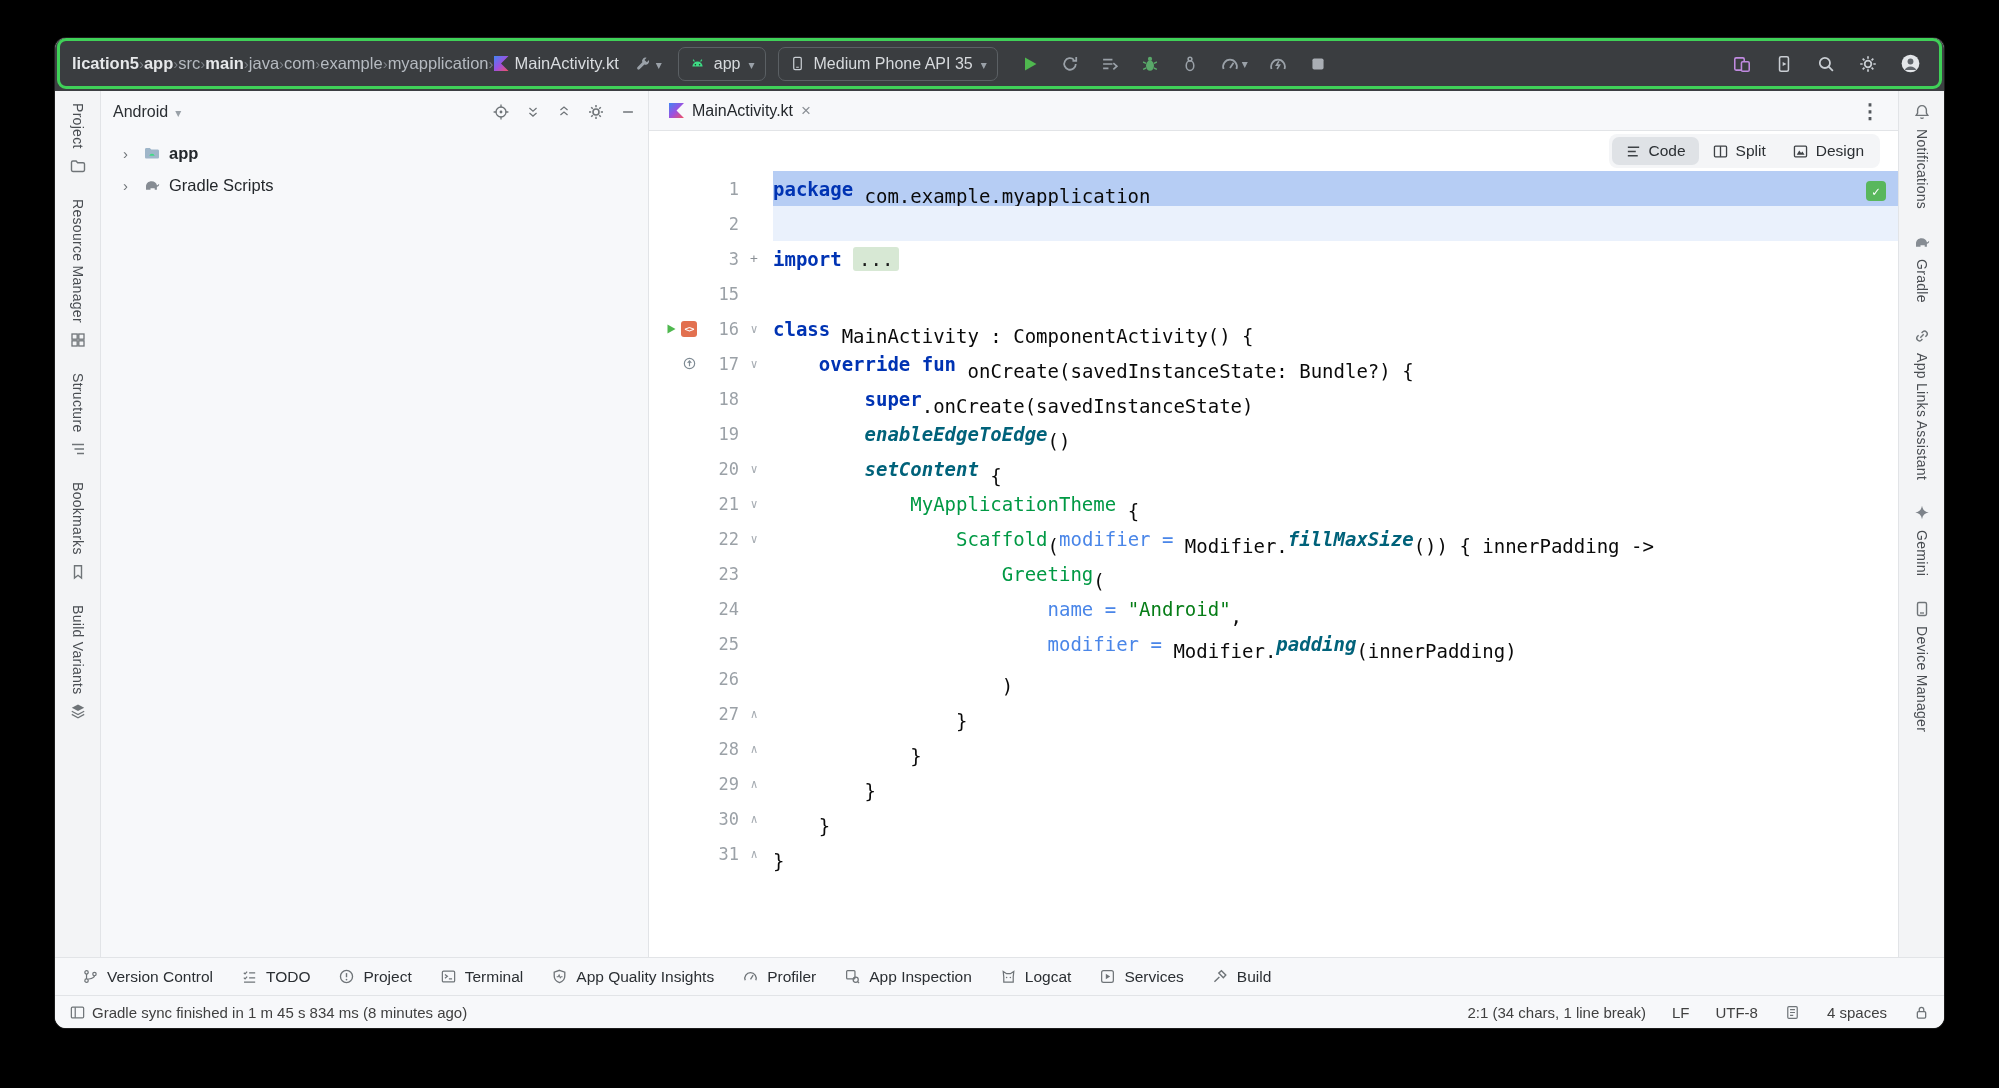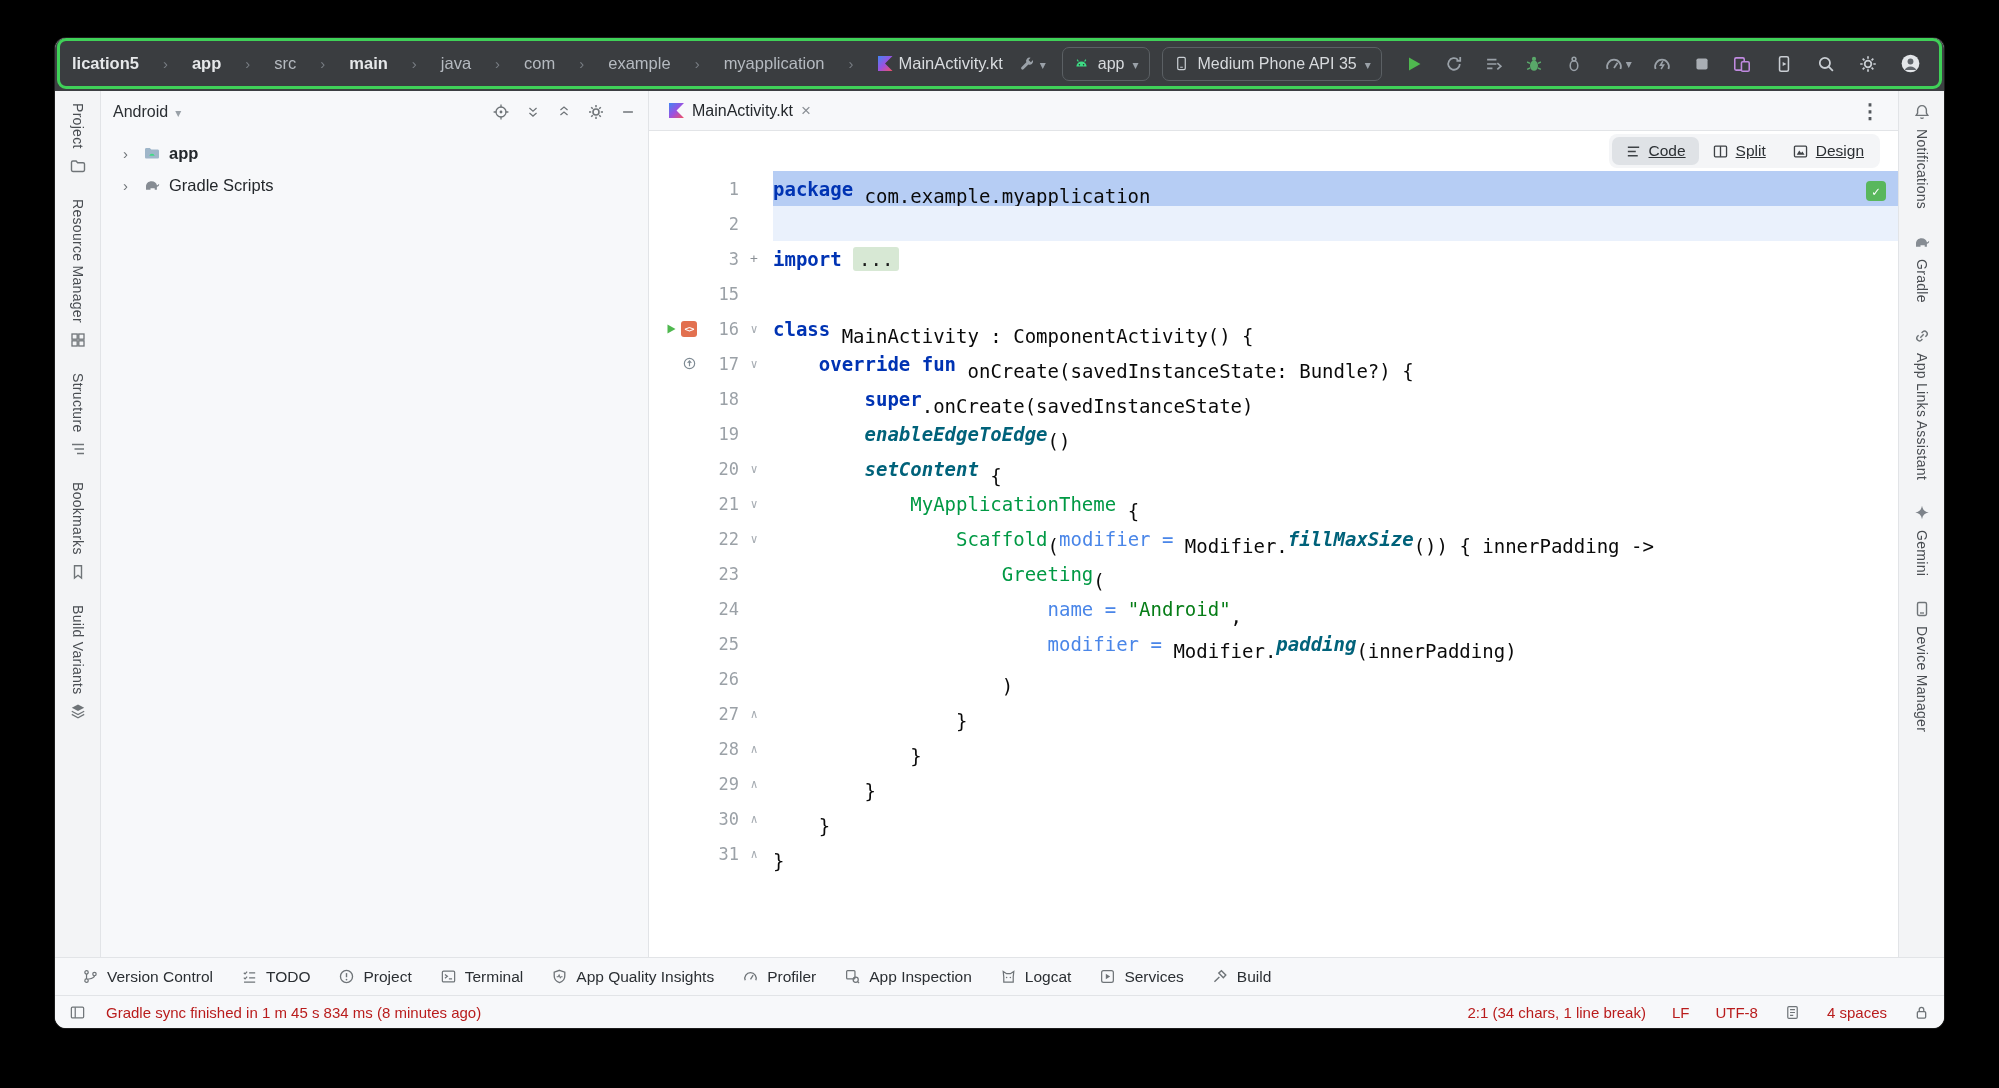--- a/index.html
+++ b/index.html
@@ -17,21 +17,21 @@
 
   
   .titlebar{height:46px;background:#3c3f42;flex:0 0 auto;display:flex;align-items:center;justify-content:center;position:relative;}
   .traffic-lights{position:absolute;left:22px;display:flex;gap:11px;}
   .dot{width:15px;height:15px;border-radius:50%;background:#5d6165;}
   .title-text{color:#b4b8bc;font-size:17px;font-weight:bold;}
 
   
   .toolbar-wrap{background:#3c3f42;padding:0 2px 2px 2px;flex:0 0 auto;}
   .main-toolbar{height:51px;background:#3a3d40;border:3px solid #3fd158;border-radius:9px;display:flex;align-items:center;padding:0 12px;gap:12px;}
-  .crumbs{display:flex;align-items:center;gap:24px;font-size:16.5px;color:#b5bac0;white-space:nowrap;}
+  .crumbs{display:flex;align-items:center;gap:0;font-size:16.5px;color:#b5bac0;white-space:nowrap;}
   .crumb{display:flex;align-items:center;gap:6px;}
   .crumb.bold{color:#e6e8ea;font-weight:bold;}
   .crumb.file{color:#d9dcdf;}
   .crumb-sep{color:#787d83;font-size:15px;}
   .tb-iconbtn{padding:4px;gap:3px;}
   .tb-select{height:34px;padding:0 10px;border:1px solid #5b6064;border-radius:7px;color:#d7dadd;font-size:16px;gap:8px;}
   .tb-actions{display:flex;align-items:center;gap:16px;margin-left:8px;}
   .tb-btn{padding:2px;gap:2px;}
   .tb-right{margin-left:auto;display:flex;align-items:center;gap:18px;padding-right:4px;}
 
@@ -51,21 +51,21 @@
   .tree-row{height:32px;display:flex;align-items:center;gap:8px;padding-left:22px;}
   .tree-row .chev{color:#6f7478;font-size:15px;width:12px;}
   .tree-row .bold{font-weight:bold;}
 
   .editor{flex:1;display:flex;flex-direction:column;background:#fff;min-width:0;}
   .tabbar{height:40px;background:#f7f8fa;border-bottom:1px solid #e2e4e7;display:flex;align-items:center;padding:0 6px;flex:0 0 auto;}
   .tab{display:flex;align-items:center;gap:8px;height:100%;padding:0 14px;font-size:16px;color:#24282c;}
   .tabbar-more{margin-left:auto;padding-right:12px;display:flex;}
   .modebar{height:40px;display:flex;align-items:center;justify-content:flex-end;padding:0 18px;background:#fff;flex:0 0 auto;}
   .segmented{display:flex;align-items:center;background:#f4f5f7;border-radius:8px;padding:3px;}
-  .seg{display:flex;align-items:center;gap:7px;padding:5px 13px;border-radius:7px;font-size:15.5px;color:#2b2f33;text-decoration:underline;}
+  .seg{display:flex;align-items:center;gap:7px;padding:5px 13px;border-radius:7px;font-size:15.5px;color:#2b2f33;}
   .seg.active{background:#dfe2e6;}
 
   .code-area{flex:1;position:relative;overflow:hidden;font-family:"DejaVu Sans Mono","Liberation Mono",monospace;font-size:19px;}
   .code-line{display:flex;height:35px;align-items:center;}
   .gutter{width:124px;flex:0 0 auto;display:flex;align-items:center;height:100%;}
   .gut-icons{width:48px;display:flex;justify-content:flex-end;align-items:center;gap:3px;}
   .lnum{width:42px;text-align:right;color:#9ba1a7;font-size:17px;}
   .fold{width:30px;text-align:center;color:#a7adb3;font-size:12px;}
   .fold.collapsed{font-size:13px;color:#8a9096;}
   .content{flex:1;white-space:pre;color:#0a0a0a;height:100%;display:flex;align-items:center;}
@@ -78,21 +78,21 @@
   .tk-arg{color:#4a86e8;}
   .tk-str{color:#067d17;}
   .tk-foldbox{background:#d7e8d4;border-radius:3px;padding:1px 6px;color:#1a1a1a;}
   .compose-badge{display:inline-grid;place-items:center;width:16px;height:16px;border-radius:3px;background:#e2704f;color:#fff;font-size:9px;font-weight:bold;font-family:"DejaVu Sans Mono",monospace;letter-spacing:-1px;}
   .kotlin-logo{display:inline-block;width:15px;height:15px;background:linear-gradient(135deg,#4285f4 0%,#9b51e0 50%,#f5515f 100%);clip-path:polygon(0 0,100% 0,50% 50%,100% 100%,0 100%);}
   .inspect-check{position:absolute;top:10px;right:12px;width:20px;height:20px;border-radius:4px;background:#59b75c;color:#fff;display:grid;place-items:center;font-size:13px;font-weight:bold;}
 
   
   .toolwin-bar{height:38px;background:#f7f8fa;border-top:1px solid #e2e4e7;display:flex;align-items:center;padding:0 14px;gap:2px;flex:0 0 auto;}
   .tw-item{display:flex;align-items:center;gap:8px;padding:0 13px;font-size:15.5px;color:#2b2f33;height:100%;}
-  .statusbar{height:33px;background:#f7f8fa;border-top:1px solid #e2e4e7;display:flex;align-items:center;padding:0 14px;font-size:15px;color:#b91c1c;gap:20px;flex:0 0 auto;}
+  .statusbar{height:33px;background:#f7f8fa;border-top:1px solid #e2e4e7;display:flex;align-items:center;padding:0 14px;font-size:15px;color:#404040;gap:6px;flex:0 0 auto;}
   .status-right{margin-left:auto;display:flex;align-items:center;gap:26px;}
 </style>
 </head>
 <body>
 
 <div class="stage">
   <div class="window">
 
 
     <div class="toolbar-wrap">

